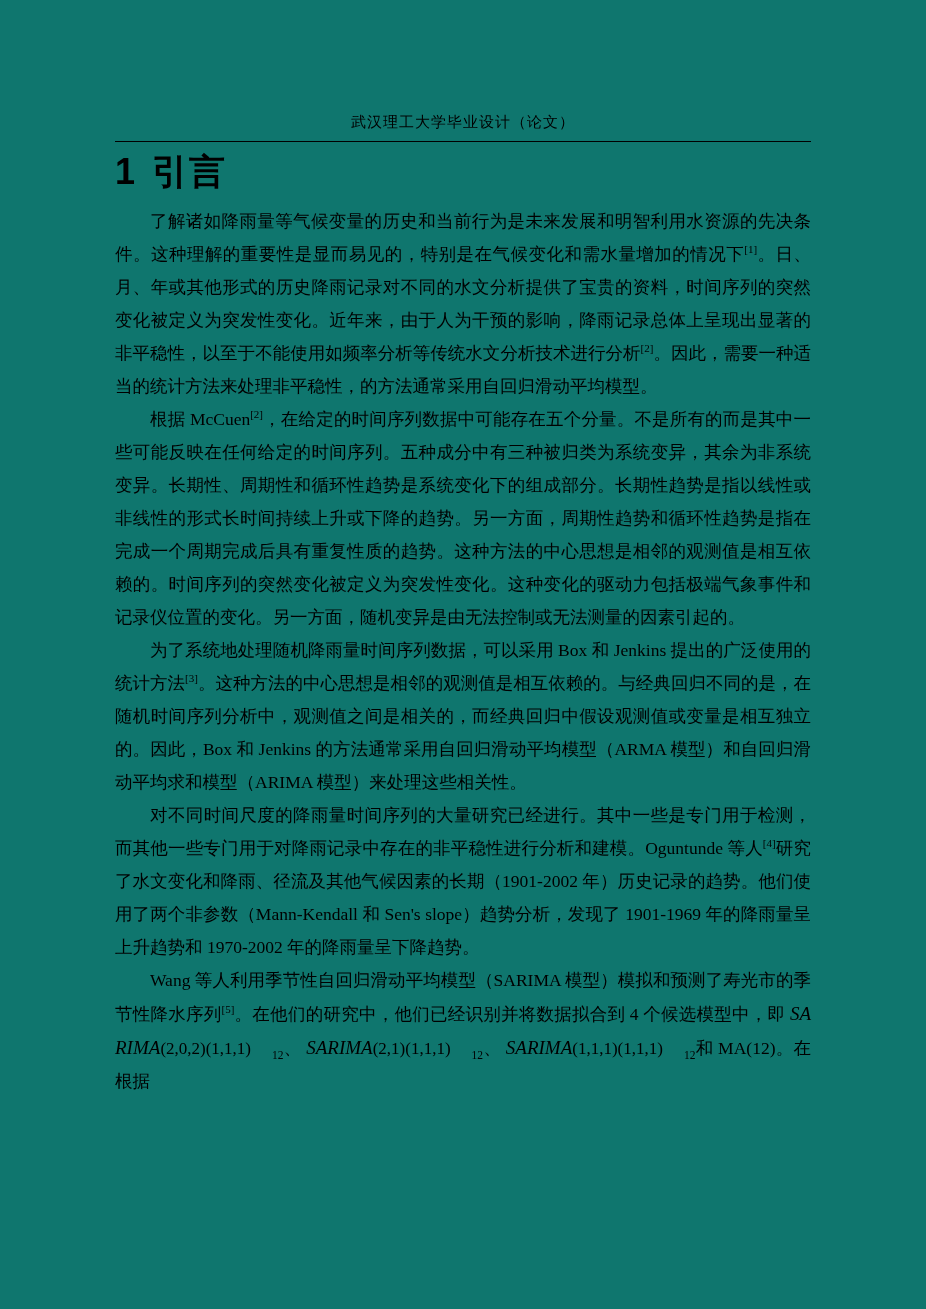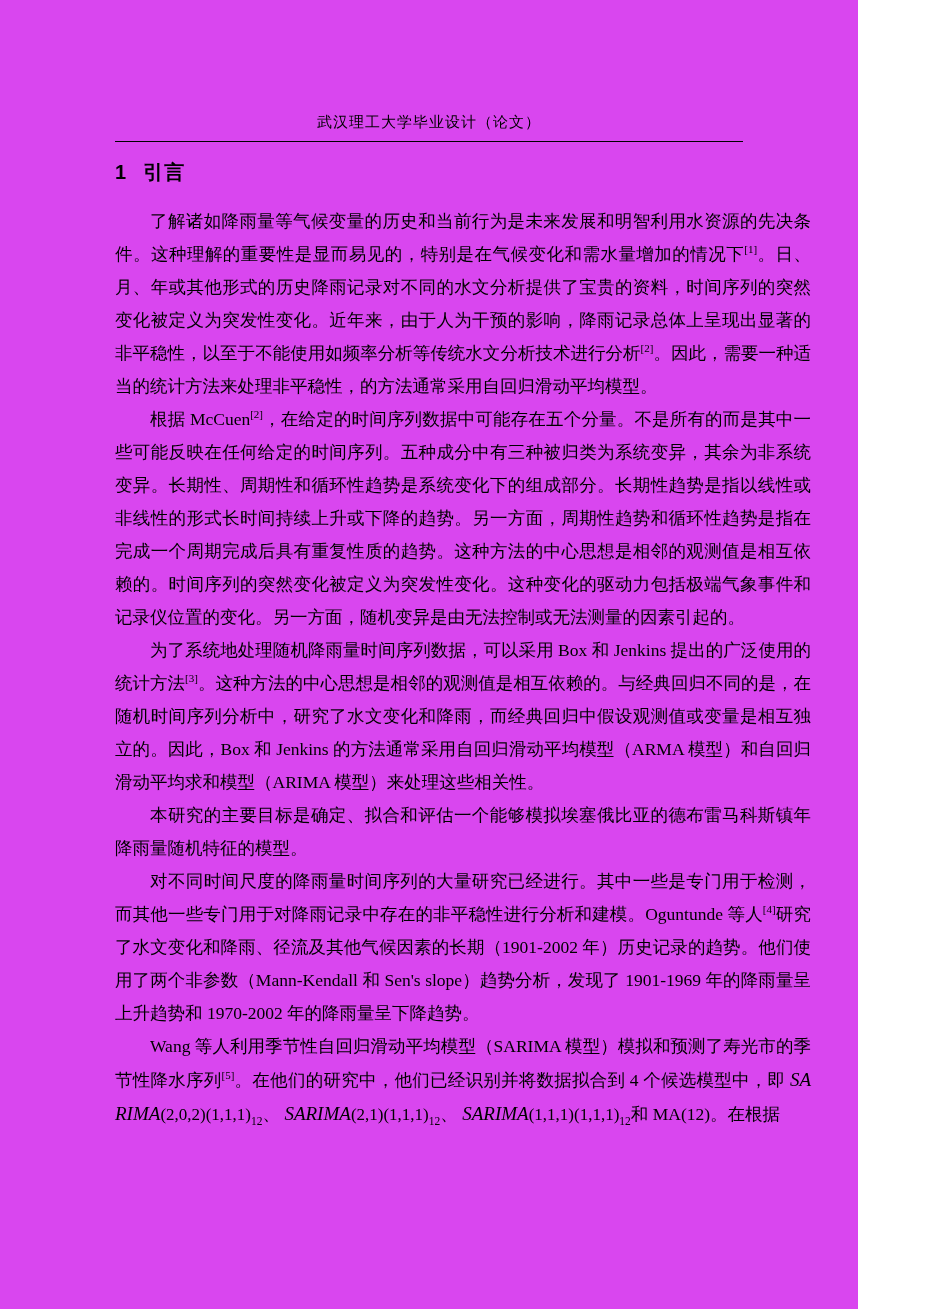--- a/index.html
+++ b/index.html
@@ -2,23 +2,23 @@
 <html><head>
 <meta charset="utf-8">
 <style>
   html, body {
     margin: 0;
     padding: 0;
     background: #ffffff;
   }
   .page {
     position: relative;
-    width: 858px;
+    width: 926px;
     height: 1309px;
-    background: #d946ef;
+    background: #0f766e;
     box-sizing: border-box;
     padding: 112px 115px 0 115px;
     color: #000000;
     font-family: "Liberation Serif", "DejaVu Serif", serif;
     overflow: hidden;
   }
   .header-text {
     text-align: center;
     font-size: 15px;
     letter-spacing: 1px;
@@ -26,21 +26,21 @@
     padding-bottom: 9px;
   }
   .header-rule {
     border: none;
     border-top: 1.5px solid #000000;
     margin: 0;
   }
   .section-title {
     font-family: "Liberation Sans", "DejaVu Sans", sans-serif;
     font-weight: 700;
-    font-size: 20px;
+    font-size: 36px;
     line-height: 34px;
     margin: 13px 0 16px 0;
     letter-spacing: 1px;
   }
   .title-gap {
     display: inline-block;
     width: 16px;
   }
   .doc-body {
     width: 696px;
@@ -55,20 +55,21 @@
   }
   .sup {
     font-size: 11px;
     vertical-align: super;
     line-height: 0;
   }
   .sub {
     font-size: 11.5px;
     vertical-align: sub;
     line-height: 0;
+    margin-left: 21px;
   }
   .math-var {
     font-style: italic;
     font-size: 19px;
   }
   .math {
     font-size: 17px;
   }
 </style>
 </head>
@@ -76,18 +77,17 @@
 
 <div class="page">
   <div class="header-text">武汉理工大学毕业设计（论文）</div>
   <hr class="header-rule">
   <h1 class="section-title">
     <span>1</span><span class="title-gap"></span><span>引言</span>
   </h1>
   <div class="doc-body" id="body-content">
       <p class="para"><span>了解诸如降雨量等气候变量的历史和当前行为是未来发展和明智利用水资源的先决条件。这种理解的重要性是显而易见的，特别是在气候变化和需水量增加的情况下</span><span class="sup">[1]</span><span>。日、月、年或其他形式的历史降雨记录对不同的水文分析提供了宝贵的资料，时间序列的突然变化被定义为突发性变化。近年来，由于人为干预的影响，降雨记录总体上呈现出显著的非平稳性，以至于不能使用如频率分析等传统水文分析技术进行分析</span><span class="sup">[2]</span><span>。因此，需要一种适当的统计方法来处理非平稳性，的方法通常采用自回归滑动平均模型。</span></p>
       <p class="para"><span>根据 McCuen</span><span class="sup">[2]</span><span>，在给定的时间序列数据中可能存在五个分量。不是所有的而是其中一些可能反映在任何给定的时间序列。五种成分中有三种被归类为系统变异，其余为非系统变异。长期性、周期性和循环性趋势是系统变化下的组成部分。长期性趋势是指以线性或非线性的形式长时间持续上升或下降的趋势。另一方面，周期性趋势和循环性趋势是指在完成一个周期完成后具有重复性质的趋势。这种方法的中心思想是相邻的观测值是相互依赖的。时间序列的突然变化被定义为突发性变化。这种变化的驱动力包括极端气象事件和记录仪位置的变化。另一方面，随机变异是由无法控制或无法测量的因素引起的。</span></p>
-      <p class="para"><span>为了系统地处理随机降雨量时间序列数据，可以采用 Box 和 Jenkins 提出的广泛使用的统计方法</span><span class="sup">[3]</span><span>。这种方法的中心思想是相邻的观测值是相互依赖的。与经典回归不同的是，在随机时间序列分析中，研究了水文变化和降雨，而经典回归中假设观测值或变量是相互独立的。因此，Box 和 Jenkins 的方法通常采用自回归滑动平均模型（ARMA 模型）和自回归滑动平均求和模型（ARIMA 模型）来处理这些相关性。</span></p>
-      <p class="para"><span>本研究的主要目标是确定、拟合和评估一个能够模拟埃塞俄比亚的德布雷马科斯镇年降雨量随机特征的模型。</span></p>
+      <p class="para"><span>为了系统地处理随机降雨量时间序列数据，可以采用 Box 和 Jenkins 提出的广泛使用的统计方法</span><span class="sup">[3]</span><span>。这种方法的中心思想是相邻的观测值是相互依赖的。与经典回归不同的是，在随机时间序列分析中，观测值之间是相关的，而经典回归中假设观测值或变量是相互独立的。因此，Box 和 Jenkins 的方法通常采用自回归滑动平均模型（ARMA 模型）和自回归滑动平均求和模型（ARIMA 模型）来处理这些相关性。</span></p>
       <p class="para"><span>对不同时间尺度的降雨量时间序列的大量研究已经进行。其中一些是专门用于检测，而其他一些专门用于对降雨记录中存在的非平稳性进行分析和建模。Oguntunde 等人</span><span class="sup">[4]</span><span>研究了水文变化和降雨、径流及其他气候因素的长期（1901-2002 年）历史记录的趋势。他们使用了两个非参数（Mann-Kendall 和 Sen's slope）趋势分析，发现了 1901-1969 年的降雨量呈上升趋势和 1970-2002 年的降雨量呈下降趋势。</span></p>
       <p class="para"><span>Wang 等人利用季节性自回归滑动平均模型（SARIMA 模型）模拟和预测了寿光市的季节性降水序列</span><span class="sup">[5]</span><span>。在他们的研究中，他们已经识别并将数据拟合到 4 个候选模型中，即 </span><span class="math-var">SARIMA</span><span class="math">(2,0,2)(1,1,1)</span><span class="sub">12</span><span>、 </span><span class="math-var">SARIMA</span><span class="math">(2,1)(1,1,1)</span><span class="sub">12</span><span>、 </span><span class="math-var">SARIMA</span><span class="math">(1,1,1)(1,1,1)</span><span class="sub">12</span><span>和 MA(12)。在根据</span></p>
     </div>
 </div>
 
 </body></html>

